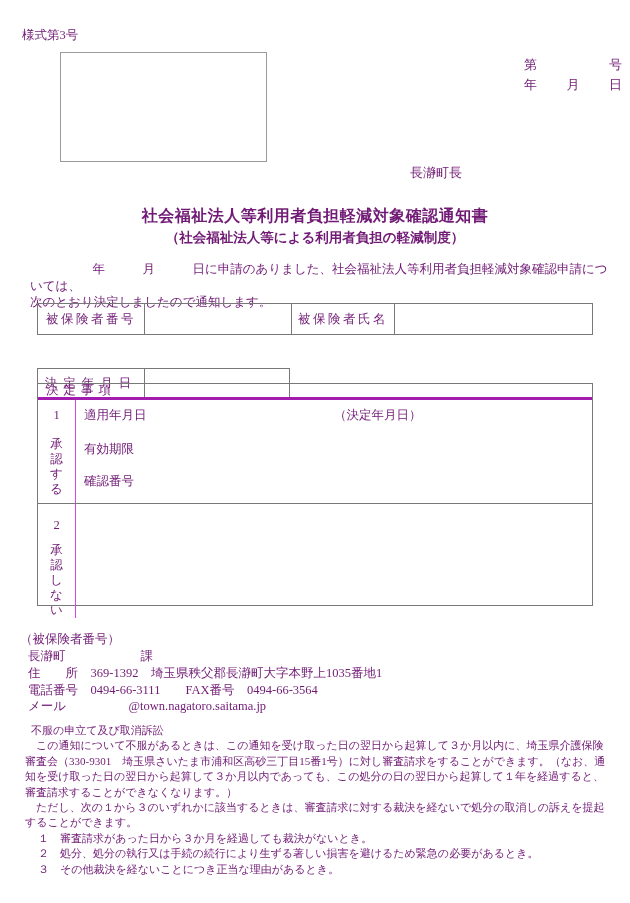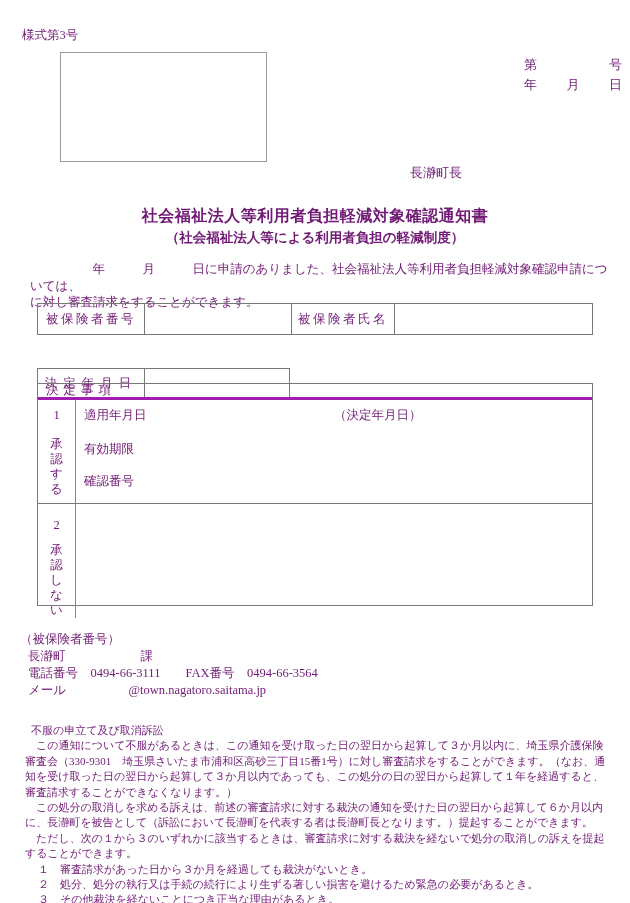--- a/index.html
+++ b/index.html
@@ -93,21 +93,21 @@
     </div>
   </div>
 
   <div class="abs addressee">長瀞町長</div>
 
   <div class="abs subtitle">（社会福祉法人等による利用者負担の軽減制度）</div>
   <div class="abs title">社会福祉法人等利用者負担軽減対象確認通知書</div>
 
   <div class="abs intro">
     <div class="pre">　　　　　年　　　月　　　日に申請のありました、社会福祉法人等利用者負担軽減対象確認申請については、</div>
-    <div class="pre">に対し審査請求をすることができます。</div>
+    <div class="pre">次のとおり決定しましたので通知します。</div>
   </div>
 
   <div class="abs tbl t1">
     <div class="cell lbl c1">被保険者番号</div>
     <div class="cell c2"></div>
     <div class="cell lbl c3">被保険者氏名</div>
     <div class="cell c4"></div>
   </div>
 
   <div class="abs tbl t2">
@@ -147,27 +147,27 @@
             <span>い</span>
           </div>
       </div>
       <div class="t3-main"></div>
     </div>
   </div>
 
   <div class="abs contact-heading">（被保険者番号）</div>
   <div class="abs contact-lines">
     <div class="pre">長瀞町　　　　　　課</div>
+    <div class="pre">住　　所　369-1392　埼玉県秩父郡長瀞町大字本野上1035番地1</div>
     <div class="pre">電話番号　0494-66-3111　　FAX番号　0494-66-3564</div>
     <div class="pre">メール　　　　　@town.nagatoro.saitama.jp</div>
   </div>
 
   <div class="abs appeal">
     <div class="appeal-heading">不服の申立て及び取消訴訟</div>
     <p>この通知について不服があるときは、この通知を受け取った日の翌日から起算して３か月以内に、埼玉県介護保険審査会（330-9301　埼玉県さいたま市浦和区高砂三丁目15番1号）に対し審査請求をすることができます。（なお、通知を受け取った日の翌日から起算して３か月以内であっても、この処分の日の翌日から起算して１年を経過すると、審査請求することができなくなります。）</p>
-    <p>この処分の取消しを求める訴えは、前述の審査請求に対する裁決の通知を受けた日の翌日から起算して６か月以内に、長瀞町を被告として（訴訟において長瀞町を代表する者は長瀞町長となります。）提起することができます。</p>
     <p>ただし、次の１から３のいずれかに該当するときは、審査請求に対する裁決を経ないで処分の取消しの訴えを提起することができます。</p>
     <div class="item">１　審査請求があった日から３か月を経過しても裁決がないとき。</div>
     <div class="item">２　処分、処分の執行又は手続の続行により生ずる著しい損害を避けるため緊急の必要があるとき。</div>
     <div class="item">３　その他裁決を経ないことにつき正当な理由があるとき。</div>
   </div>
 
 </div>
 
 </body></html>

